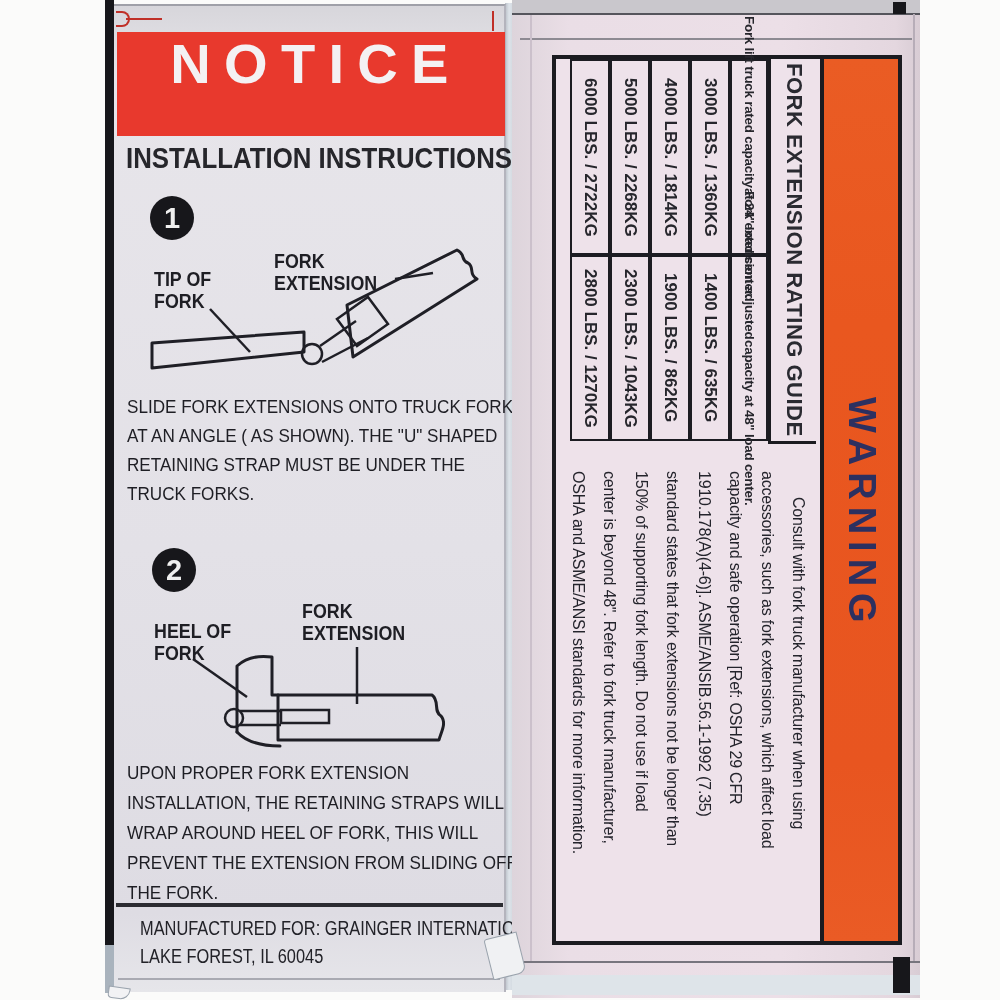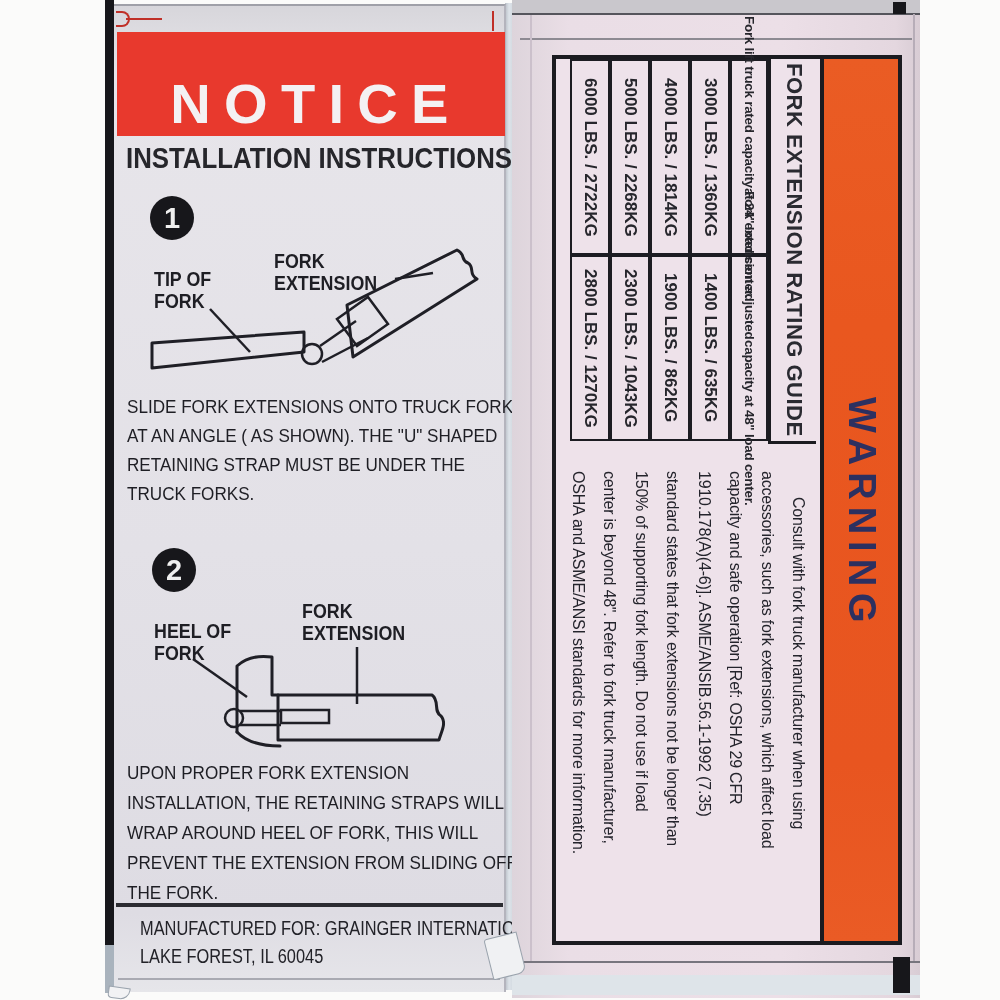--- a/index.html
+++ b/index.html
@@ -16,21 +16,21 @@
     background:linear-gradient(90deg,#b9bfc7,#dde3e9 45%,#cfd6dd);}
   
   .left-label{position:absolute;left:114px;top:4px;width:392px;height:988px;
     background:linear-gradient(180deg,#d7d6db,#e7e5ea 7%,#e3e1e7 55%,#dedce3 92%,#e6e6ea);
     border-top:2px solid #9fa0a8;border-right:2px solid #b4b4bd;}
   .reg-arc{position:absolute;left:2px;top:5px;width:14px;height:16px;
     border:2px solid #c03028;border-left:none;border-radius:0 10px 10px 0;background:transparent;}
   .reg-line{position:absolute;left:12px;top:12px;width:36px;height:2px;background:#c03028;}
   .reg-tick{position:absolute;left:378px;top:5px;width:2px;height:20px;background:#c03028;}
   .notice-band{position:absolute;left:3px;top:26px;width:388px;height:104px;
-    display:flex;align-items:flex-end;justify-content:center;}
+    display:flex;align-items:flex-start;justify-content:center;}
   .notice-text{color:#f4f1f3;font-size:55px;font-weight:800;letter-spacing:13px;
     transform:scaleX(1.02);white-space:nowrap;padding-left:10px;}
   .subheader{position:absolute;left:12px;top:135px;font-size:30px;font-weight:700;
     color:#26262b;transform:scaleX(.86);transform-origin:left top;white-space:nowrap;letter-spacing:0;}
   .step-circle{position:absolute;width:44px;height:44px;border-radius:50%;background:#17171b;
     color:#efefef;display:flex;align-items:center;justify-content:center;
     font-size:29px;font-weight:700;}
   .circle-1{left:36px;top:190px;}
   .circle-2{left:38px;top:542px;}
   .diagram{position:absolute;left:2px;width:388px;}

